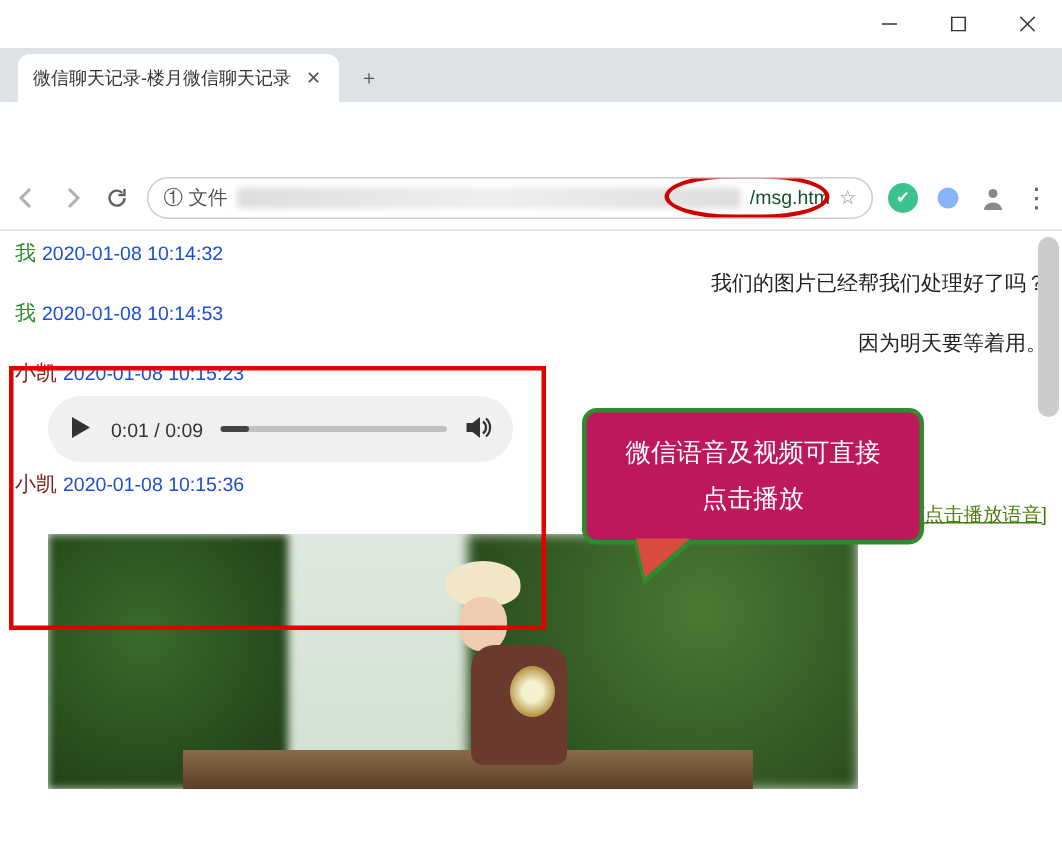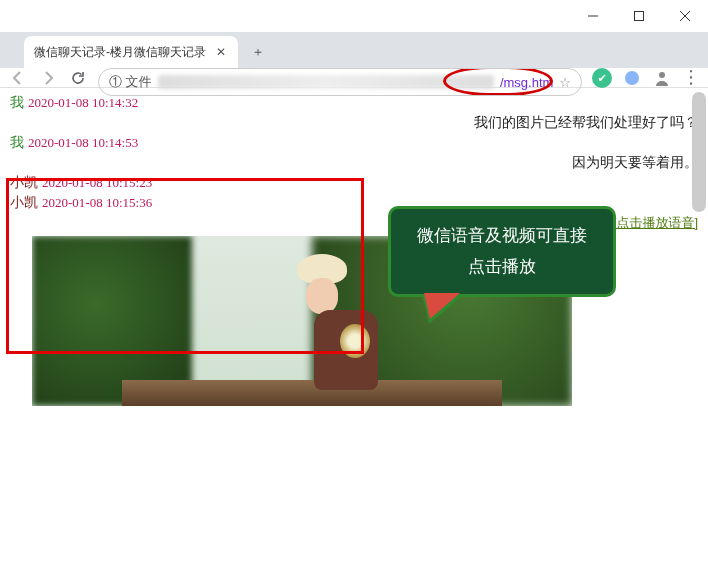--- a/index.html
+++ b/index.html
@@ -27,21 +27,21 @@
     display:flex; align-items:center; justify-content:center;
     color:#333;
   }
   .win-btn svg { stroke:#333; stroke-width:1; fill:none; }
   
   .tabstrip {
     height: 36px;
     background:#dee1e6;
     display:flex;
     align-items:flex-end;
-    padding-left:24px;
+    padding-left:12px;
     text-align:center;
   }
   .tab {
     background:#fff;
     height:32px;
     border-radius:8px 8px 0 0;
     display:flex;
     align-items:center;
     padding:0 10px;
     font-size:12px;
@@ -49,26 +49,28 @@
     max-width:230px;
     gap:8px;
   }
   .tab-close { width:14px;height:14px;display:flex;align-items:center;justify-content:center;color:#555;}
   .newtab {
     width:28px;height:28px;display:flex;align-items:center;justify-content:center;
     color:#555;margin-left:6px;margin-bottom:2px;
   }
   
   .toolbar {
-    height:20px;
+    height:44px;
     background:#fff;
     border-bottom:1px solid #e0e0e0;
     display:flex;
+    align-items:center;
     padding:0 8px;
     gap:10px;
+    margin-top:42px;
   }
   .nav-icon {
     width:20px;height:20px;display:flex;align-items:center;justify-content:center;
     color:#5f6368;
   }
   .nav-icon.disabled { color:#b0b0b0; }
   .omnibox {
     flex:1;
     height:28px;
     border:1px solid #ccc;
@@ -105,21 +107,21 @@
   .content {
     padding:6px 10px 0 10px;
     height:calc(575px - 32px - 36px - 36px);
     overflow:hidden;
     position:relative;
   }
   .msg { margin-bottom:2px; }
   .msg .hdr { margin-bottom:2px; }
   .sender-self { color:#2e8b2e; font-size:14px; }
   .sender-other { color:#7f1d1d; font-size:14px; }
-  .ts { color:#be185d; font-size:13px; margin-left:4px;font-family:Liberation Serif, serif;}
+  .ts { color:#1d4ed8; font-size:13px; margin-left:4px;}
   .body { margin-left:22px; font-size:14px; color:#222;text-align:right; }
   .link { color:#4d7c0f; text-decoration:underline; font-size:13px;}
   
   .audio {
     margin-left:22px;
     width:310px;height:44px;
     background:#f0f0f0;
     border-radius:22px;
     display:flex;align-items:center;
     padding:0 14px;
@@ -143,21 +145,21 @@
     width:358px; height:176px;
     pointer-events:none;
   }
   
   .callout {
     position:absolute;
     left:388px; top:118px;
     width:228px;
   }
   .callout-box {
-    background:#14532d;
+    background:#be185d;
     border:3px solid #2e8b2e;
     border-radius:10px;
     color:#fff;
     font-size:17px;
     text-align:center;
     padding:12px 8px;
     line-height:1.8;
     font-weight:500;
   }
   .callout-tail {
@@ -242,21 +244,21 @@
       </svg>
     </div>
   <div class="nav-icon">
       <svg width="16" height="16" viewBox="0 0 16 16">
         <path d="M13 8a5 5 0 1 1-1.5-3.5M13 2v4h-4" fill="none" stroke="currentColor" stroke-width="1.6"></path>
       </svg>
     </div>
   <div class="omnibox">
     <span>① 文件</span>
     <div class="blur"></div>
-    <span style="color:#6d28d9">/msg.htm</span>
+    <span style="color:#14532d">/msg.htm</span>
     <span style="color:#888">☆</span>
     <div class="url-circle"></div>
   </div>
   <div class="ext-icon" style="background:#3ac28f;color:#fff;font-size:11px">✔</div>
   <div class="ext-icon" style="position:relative">
     <svg width="18" height="18">
         <circle cx="9" cy="9" r="7" fill="#8ab4f8"></circle>
       </svg>
     <span style="position:absolute;right:-2px;bottom:-2px;background:#1a73e8;color:#fff;font-size:8px;padding:0 2px;border-radius:2px"></span>
   </div>
@@ -276,20 +278,31 @@
       <div class="msg">
         <div class="hdr"><span class="sender-self">我</span><span class="ts">2020-01-08 10:14:32</span></div>
         <div class="body">我们的图片已经帮我们处理好了吗？</div>
       </div>
       <div class="msg">
         <div class="hdr"><span class="sender-self">我</span><span class="ts">2020-01-08 10:14:53</span></div>
         <div class="body">因为明天要等着用。</div>
       </div>
       <div class="msg">
         <div class="hdr"><span class="sender-other">小凯</span><span class="ts">2020-01-08 10:15:23</span></div>
+        <div class="audio">
+          <span class="play-btn"><svg width="16" height="16">
+              <polygon points="2,1 14,8 2,15"></polygon>
+            </svg></span>
+          <span class="time">0:01 / 0:09</span>
+          <div class="track"></div>
+          <span class="vol"><svg width="18" height="18">
+              <polygon points="1,6 5,6 10,2 10,16 5,12 1,12"></polygon>
+              <path d="M12 5a5 5 0 0 1 0 8M14 3a8 8 0 0 1 0 12" fill="none" stroke="#333" stroke-width="1.5"></path>
+            </svg></span>
+        </div>
       </div>
       <div class="msg">
         <div class="hdr"><span class="sender-other">小凯</span><span class="ts">2020-01-08 10:15:36</span></div>
         <div class="body"><span class="link">[点击播放语音]</span></div>
       </div>
       <div class="msg">
         <div class="photo">
           <div class="sky"></div>
           <div class="tree1"></div>
           <div class="tree2"></div>

